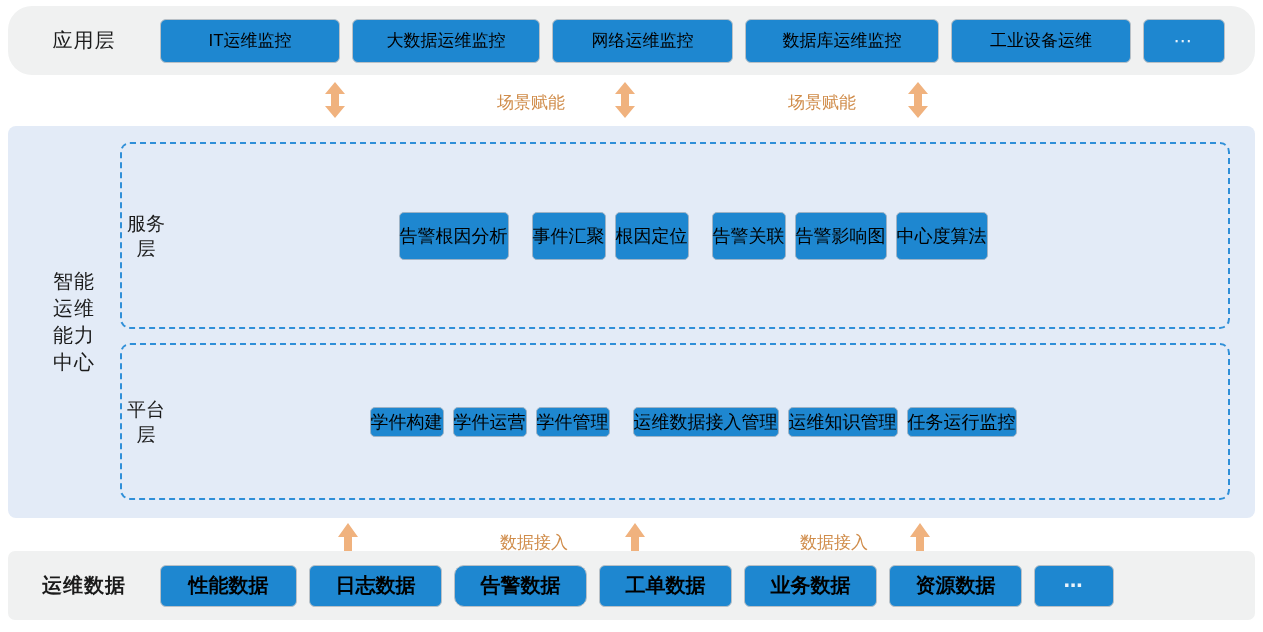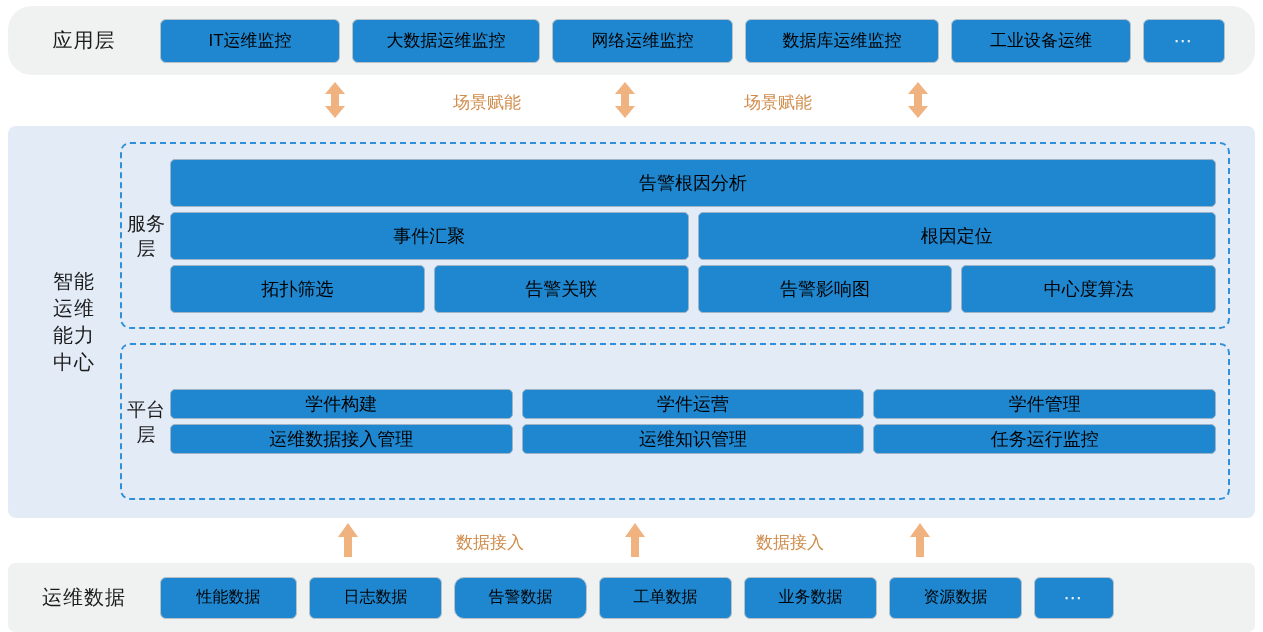--- a/index.html
+++ b/index.html
@@ -25,21 +25,21 @@
     position: absolute;
     left: 8px;
     width: 1247px;
     background: #f0f1f1;
     border-radius: 7px;
     box-sizing: border-box;
     display: flex;
     align-items: center;
   }
   .band-app    { top: 6px;   height: 69px; border-radius: 24px; }
-  .band-data   { top: 563px; height: 69px; }
+  .band-data   { top: 551px; height: 69px; font-weight: bold; }
 
   .band-label {
     width: 152px;
     flex: 0 0 152px;
     text-align: center;
     font-size: 20px;
     letter-spacing: 1px;
     color: #1b1b1b;
   }
   .band-boxes {
@@ -58,21 +58,21 @@
     color: #000000;
     font-size: 17px;
     display: flex;
     align-items: center;
     justify-content: center;
     box-sizing: border-box;
     white-space: nowrap;
     text-align: center;
   }
   .band-app .chip  { height: 44px; }
-  .band-data .chip { height: 42px; font-size: 16px; }
+  .band-data .chip { height: 42px; font-size: 20px; }
 
   .chip.ellipsis {
     font-size: 19px;
     letter-spacing: 2px;
     color: #eaf3fb;
   }
 
   
   .w-app-1 { flex: 0 0 180px; }
   .w-app-2 { flex: 0 0 188px; }
@@ -106,20 +106,21 @@
     top: 50%;
     transform: translate(-50%, -50%);
   }
   .conn-label {
     position: absolute;
     top: 50%;
     transform: translate(-50%, -50%);
     font-size: 17px;
     color: #d08c4a;
     white-space: nowrap;
+    margin-left: 44px;
   }
 
   
   .capability {
     position: absolute;
     left: 8px;
     top: 126px;
     width: 1247px;
     height: 392px;
     background: #e3ebf7;
@@ -155,23 +156,23 @@
     width: 48px;
     text-align: center;
     font-size: 19px;
     line-height: 25px;
     color: #1b1b1b;
     word-break: break-all;
   }
   .group-rows {
     flex: 1 1 auto;
     display: flex;
-    flex-direction: column;
+    flex-direction: row;
     justify-content: center;
-    gap: 5px;
+    gap: 23px;
     padding: 0 12px 0 0;
   }
   .row {
     display: flex;
     gap: 9px;
     align-items: center;
   }
   .row .chip {
     height: 48px;
     font-size: 18px;
@@ -232,21 +233,20 @@
       <div class="group-label">服务层</div>
       <div class="group-rows">
         <div class="row">
           <div class="chip grow-1">告警根因分析</div>
         </div>
         <div class="row">
           <div class="chip grow-1">事件汇聚</div>
           <div class="chip grow-1">根因定位</div>
         </div>
         <div class="row">
-          <div class="chip grow-1">拓扑筛选</div>
           <div class="chip grow-1">告警关联</div>
           <div class="chip grow-1">告警影响图</div>
           <div class="chip grow-1">中心度算法</div>
         </div>
       </div>
     </div>
 
     <div class="dashed-group group-platform">
       <div class="group-label">平台层</div>
       <div class="group-rows">

